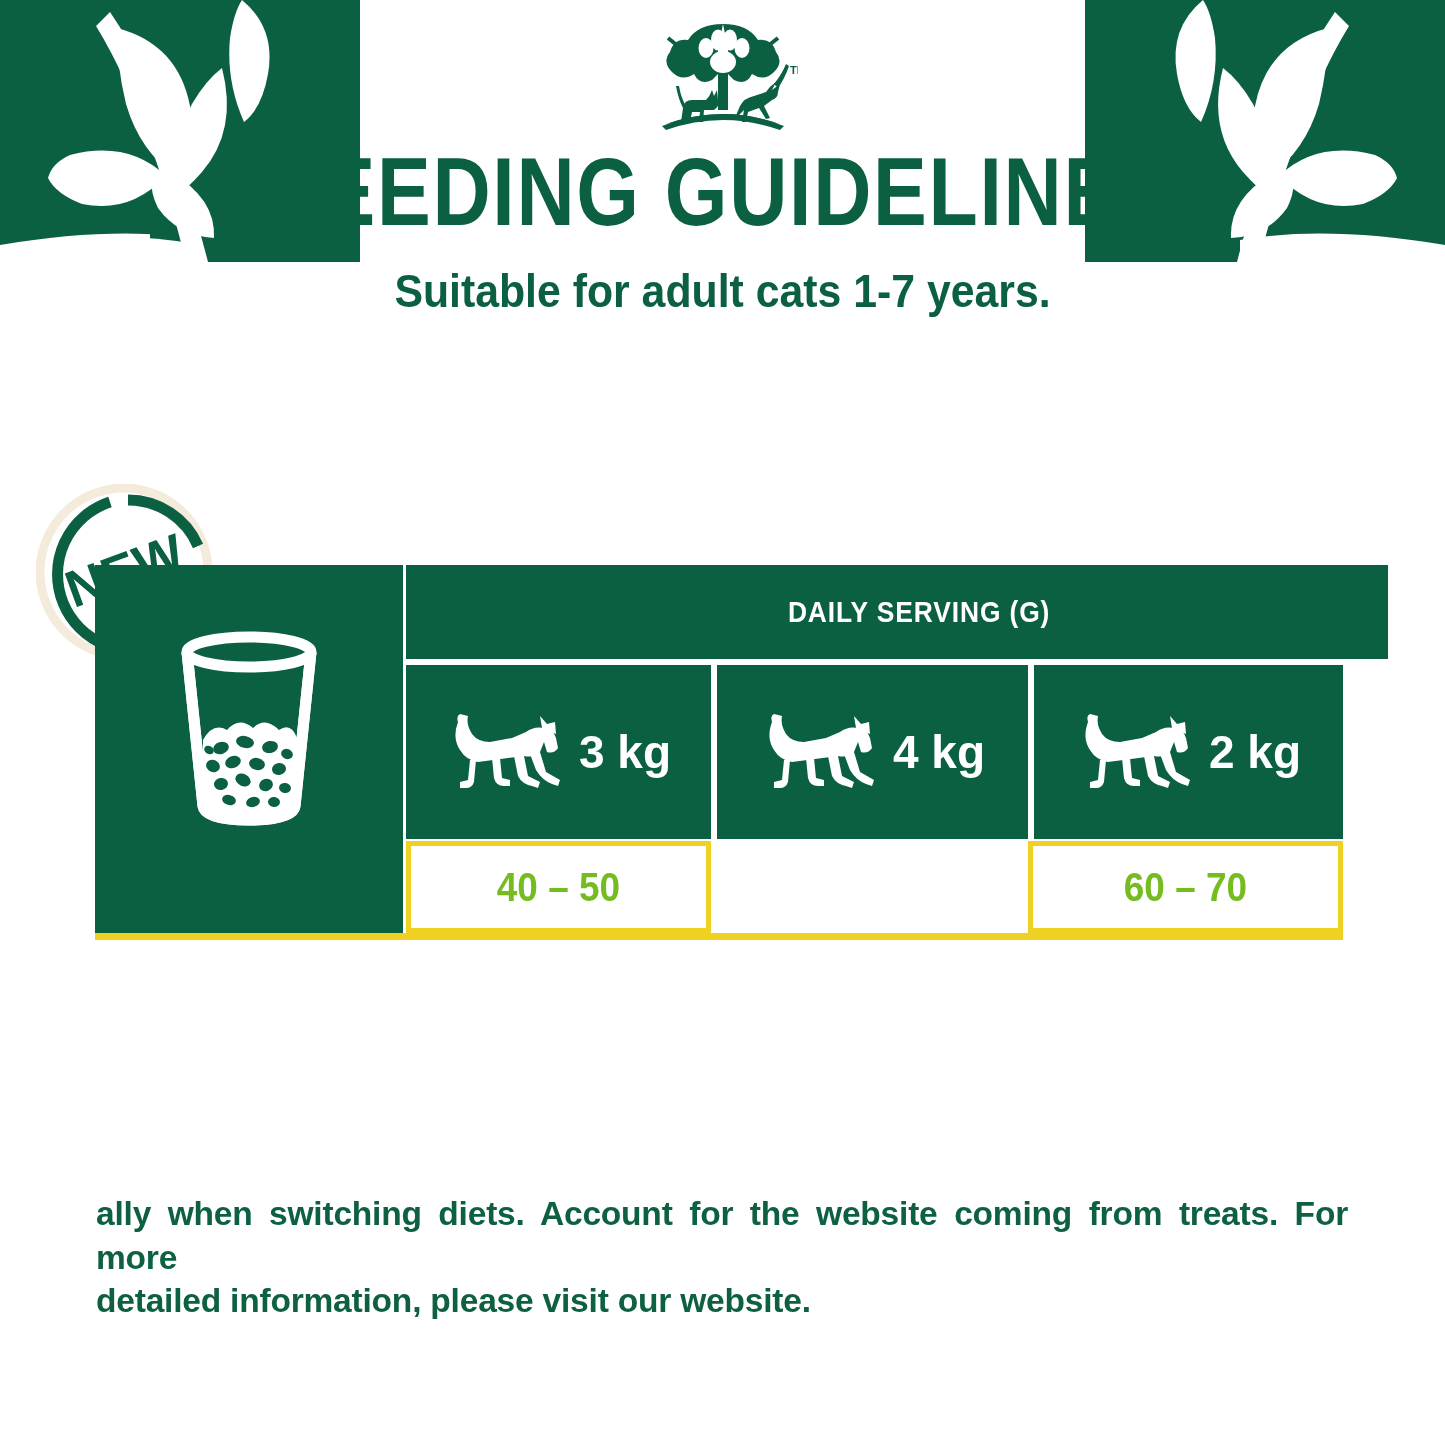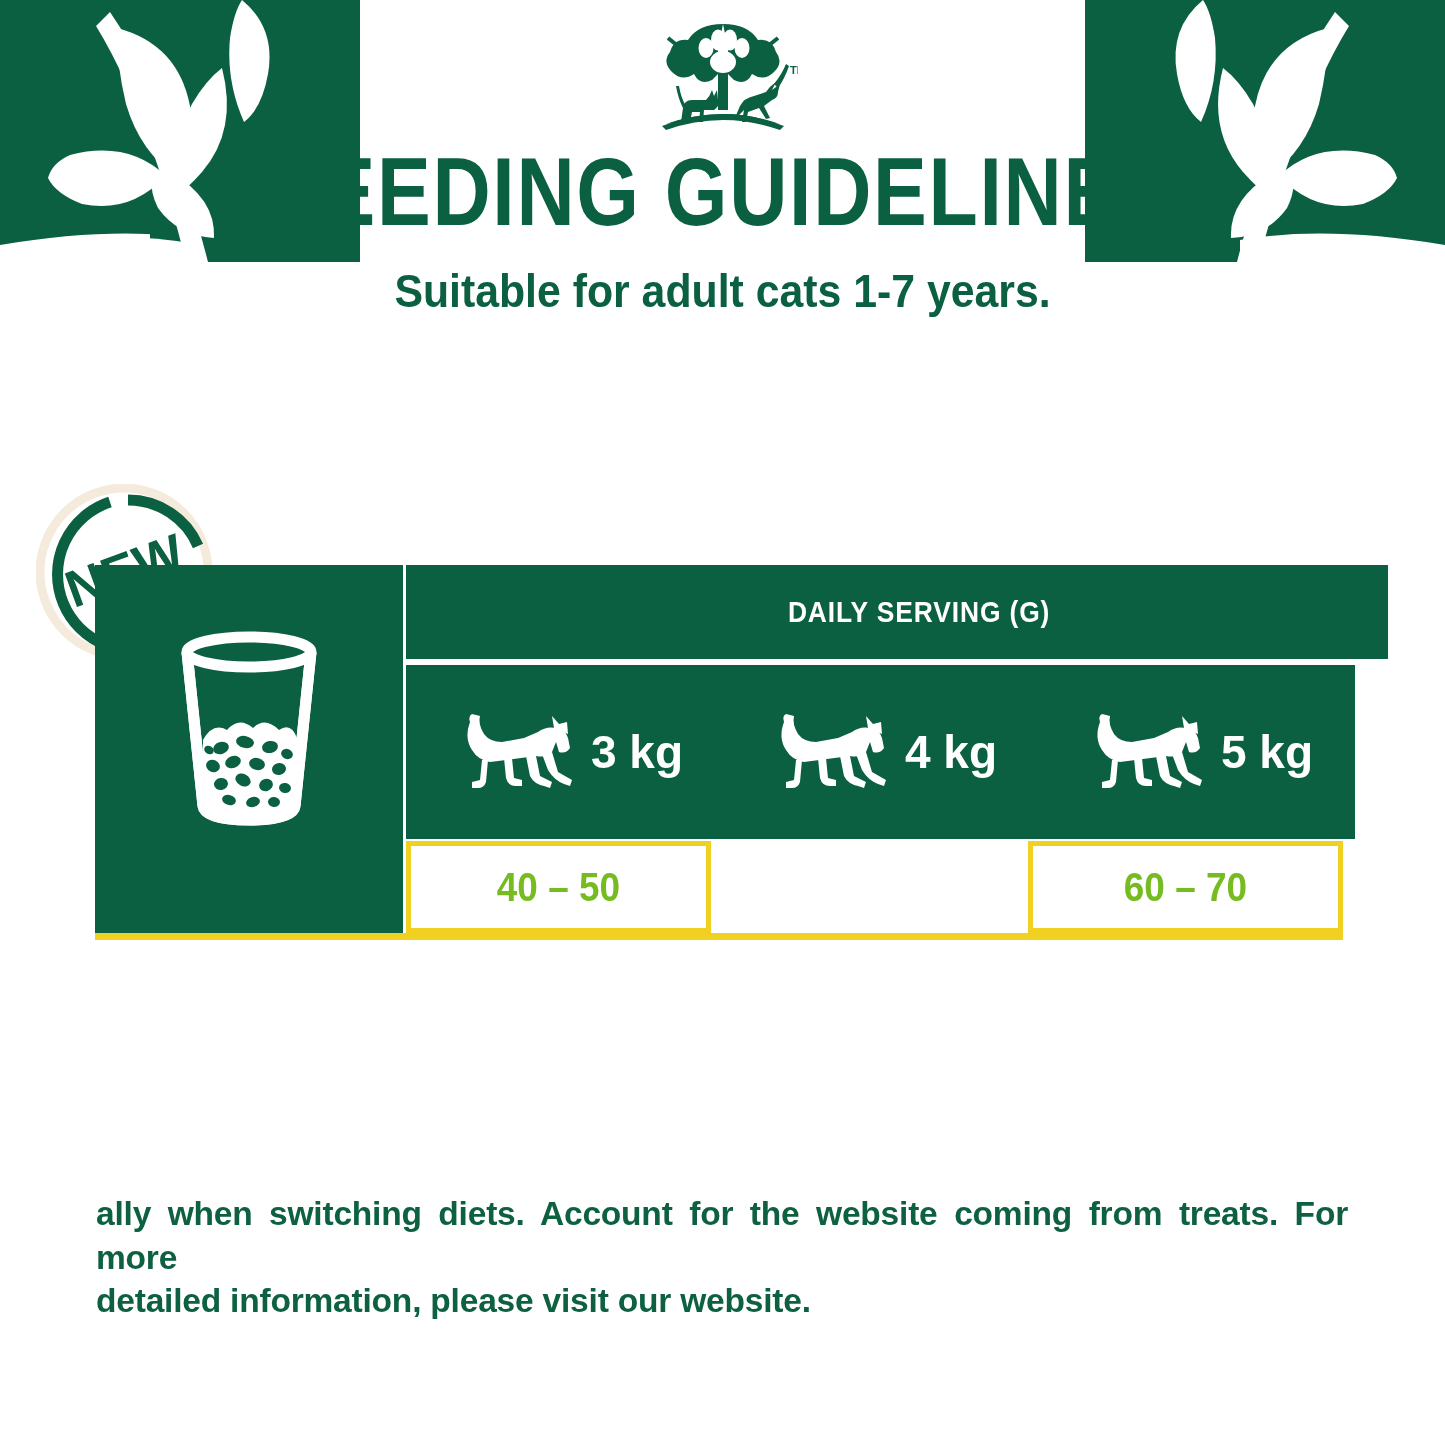--- a/index.html
+++ b/index.html
@@ -69,21 +69,21 @@
   .hdr-label{
     color:#ffffff;font-weight:bold;font-size:30px;
     letter-spacing:1px;
     transform:scaleX(0.88);white-space:nowrap;
   }
 
   .weight-row{position:absolute;left:311px;top:100px;width:937px;height:174px;}
   .weight-cell{
     position:absolute;top:0;height:174px;
     background:#0A6040;
-    display:flex;align-items:center;justify-content:center;gap:8px;padding-left:12px;
+    display:flex;align-items:center;justify-content:center;gap:8px;
   }
   .weight-cell.c0{left:0;width:305px;}
   .weight-cell.c1{left:311px;width:311px;align-items:center;}
   .weight-cell.c2{left:628px;width:309px;}
   .cat-icon{width:125px;height:88px;flex:0 0 auto;}
   .kg-label{color:#ffffff;font-weight:bold;font-size:46px;white-space:nowrap;}
 
   .value-row{position:absolute;left:311px;top:276px;width:920px;height:92px;}
   .value-cell{
     position:absolute;top:0;height:92px;
@@ -300,21 +300,21 @@
           <path d="M12,14 Q6,30 14,42 Q20,52 32,54 L78,48 Q88,50 94,44 L98,34 L101,44
                    Q108,46 112,40 L110,30 Q108,22 98,20 Q88,18 80,24 L66,30 L44,34
                    Q32,34 26,26 Q20,16 22,8 L14,6 Q10,8 12,14 Z"></path>
           <path d="M30,52 L28,74 Q26,80 20,80 L14,80 L14,74 L22,72 L24,52 Z"></path>
           <path d="M46,50 L48,70 Q50,78 58,78 L64,78 L64,72 L56,70 L54,50 Z"></path>
           <path d="M68,48 L72,68 Q76,76 86,78 L92,80 L94,74 L82,68 L78,48 Z"></path>
           <path d="M84,46 L90,62 Q96,72 106,76 L112,78 L114,72 L100,64 L94,44 Z"></path>
           <path d="M96,20 L94,8 L101,16 L109,14 L110,26 Z"></path>
         </g>
       </svg>
-      <span class="kg-label">5 kg</span>
+      <span class="kg-label">2 kg</span>
     </div>
   </div>
 
   <div class="value-row">
     <div class="value-cell c0">
       <span class="value-text">40 – 50</span>
     </div>
     <div class="value-cell c2">
       <span class="value-text">60 – 70</span>
     </div>

